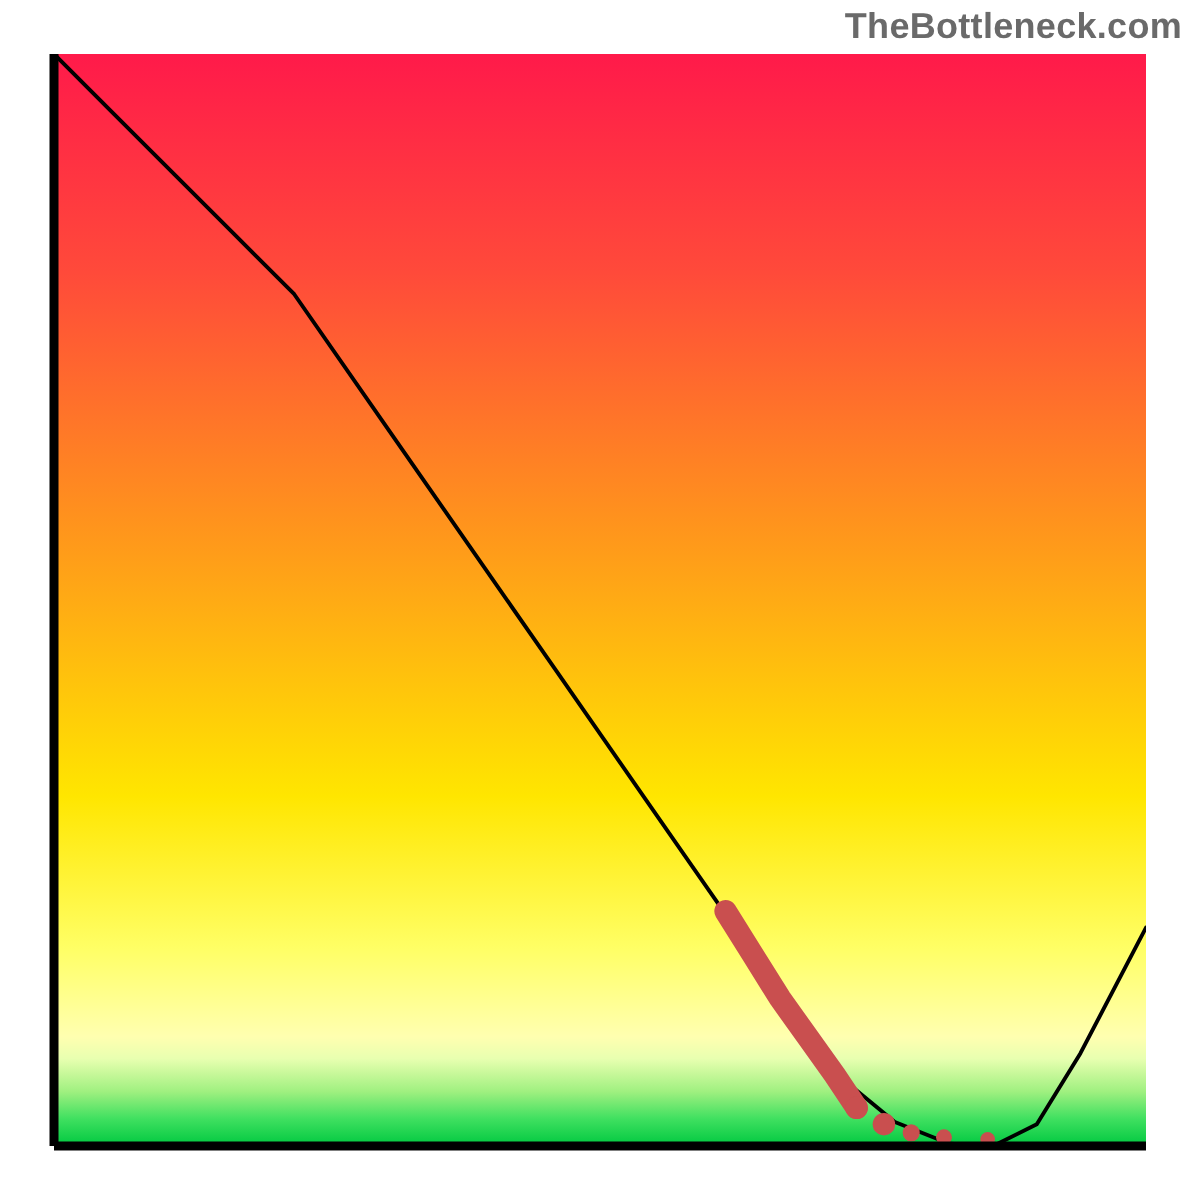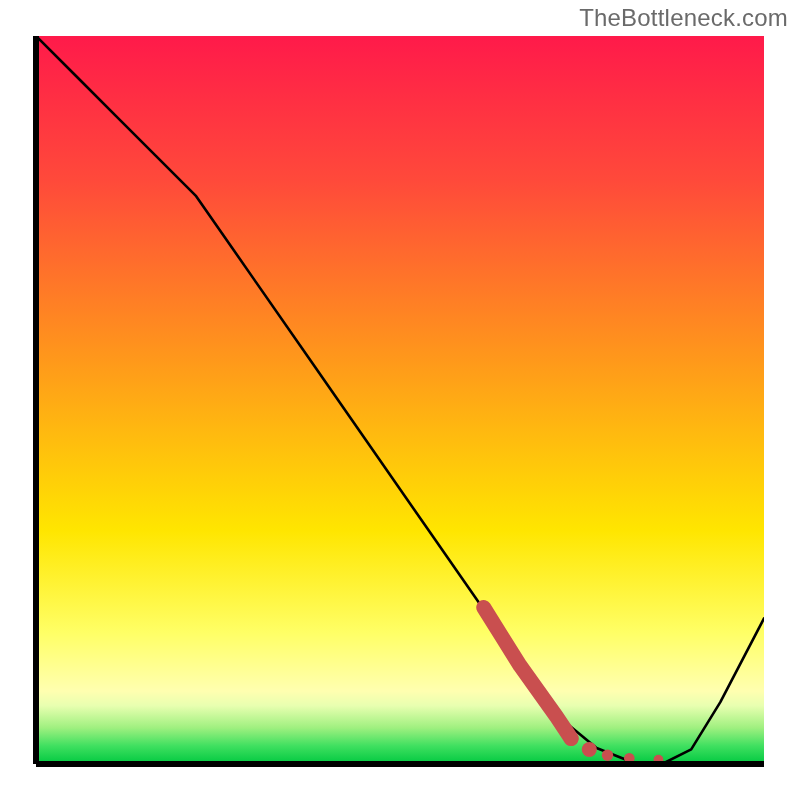--- a/index.html
+++ b/index.html
@@ -14,21 +14,21 @@
     position: relative;
     width: 800px;
     height: 800px;
   }
   .watermark {
     position: absolute;
     top: 4px;
     right: 12px;
     color: #6a6a6a;
     font-size: 24px;
-    font-weight: 400;
+    font-weight: 700;
     letter-spacing: 0.2px;
     z-index: 20;
   }
   .plot-area {
     position: absolute;
     left: 36px;
     top: 36px;
     width: 728px;
     height: 728px;
     background: #00ff44; 

